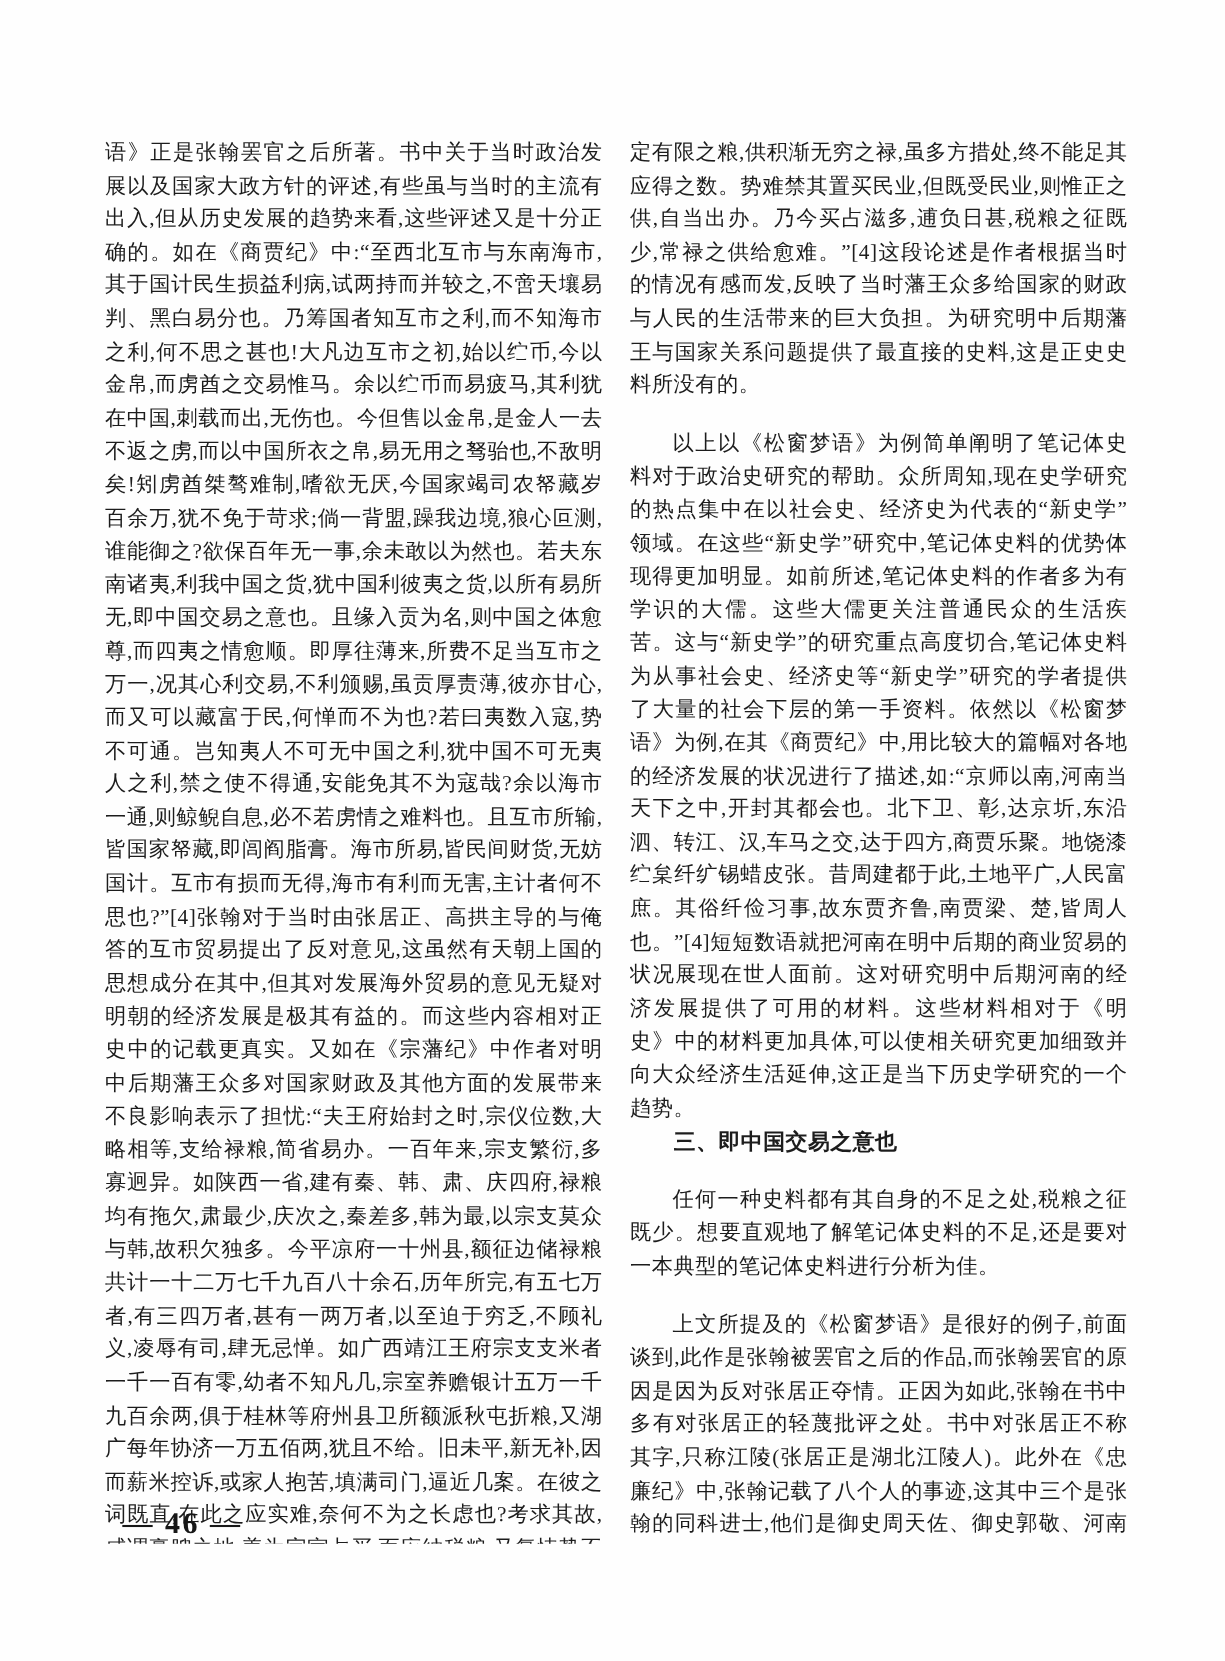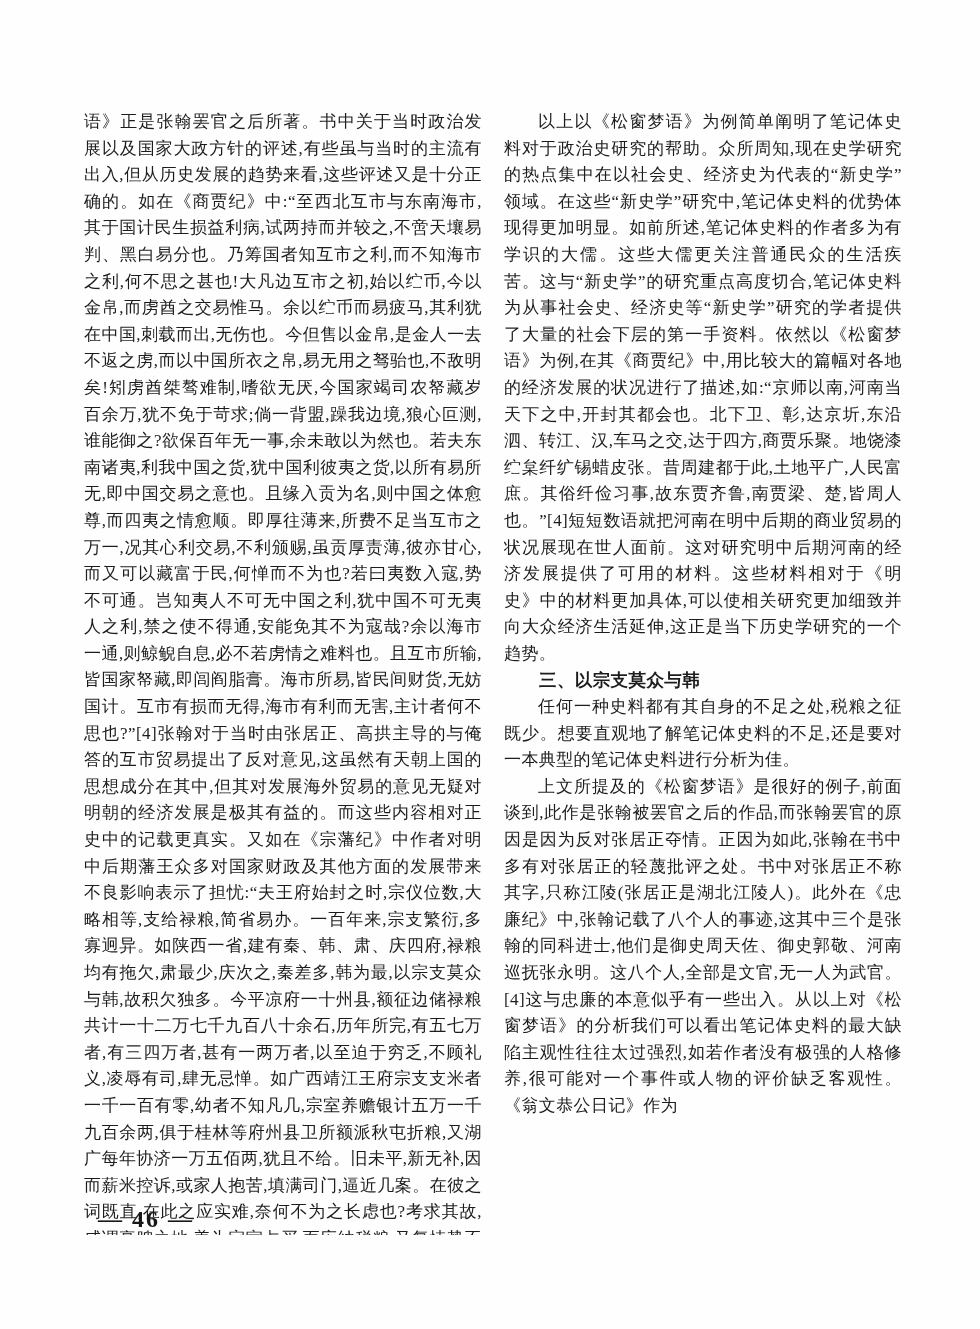--- a/index.html
+++ b/index.html
@@ -26,21 +26,21 @@
     font-size: 17px;
     line-height: 26.6px;
     text-align: justify;
     text-justify: inter-ideograph;
     letter-spacing: 0.4px;
     word-break: break-all;
   }
   .column.left  { left: 84px; }
   .column.right { left: 504px; }
   .para { margin: 0; }
-  .para.indent { text-indent: 2em; }
+  .para.indent { text-indent: 2em; margin-top: 20px; }
   .section-heading {
     margin: 0;
     font-weight: bold;
     text-indent: 2em;
     font-size: 17.5px;
     line-height: 26.6px;
   }
   .page-number {
     position: absolute;
     left: 98px;
@@ -54,21 +54,22 @@
 </head>
 <body>
 
 <div class="page">
 
   <div class="column left">
     <p class="para">语》正是张翰罢官之后所著。书中关于当时政治发展以及国家大政方针的评述,有些虽与当时的主流有出入,但从历史发展的趋势来看,这些评述又是十分正确的。如在《商贾纪》中:“至西北互市与东南海市,其于国计民生损益利病,试两持而并较之,不啻天壤易判、黑白易分也。乃筹国者知互市之利,而不知海市之利,何不思之甚也!大凡边互市之初,始以纻币,今以金帛,而虏酋之交易惟马。余以纻币而易疲马,其利犹在中国,刺载而出,无伤也。今但售以金帛,是金人一去不返之虏,而以中国所衣之帛,易无用之驽骀也,不敌明矣!矧虏酋桀骜难制,嗜欲无厌,今国家竭司农帑藏岁百余万,犹不免于苛求;倘一背盟,躁我边境,狼心叵测,谁能御之?欲保百年无一事,余未敢以为然也。若夫东南诸夷,利我中国之货,犹中国利彼夷之货,以所有易所无,即中国交易之意也。且缘入贡为名,则中国之体愈尊,而四夷之情愈顺。即厚往薄来,所费不足当互市之万一,况其心利交易,不利颁赐,虽贡厚责薄,彼亦甘心,而又可以藏富于民,何惮而不为也?若曰夷数入寇,势不可通。岂知夷人不可无中国之利,犹中国不可无夷人之利,禁之使不得通,安能免其不为寇哉?余以海市一通,则鲸鲵自息,必不若虏情之难料也。且互市所输,皆国家帑藏,即闾阎脂膏。海市所易,皆民间财货,无妨国计。互市有损而无得,海市有利而无害,主计者何不思也?”[4]张翰对于当时由张居正、高拱主导的与俺答的互市贸易提出了反对意见,这虽然有天朝上国的思想成分在其中,但其对发展海外贸易的意见无疑对明朝的经济发展是极其有益的。而这些内容相对正史中的记载更真实。又如在《宗藩纪》中作者对明中后期藩王众多对国家财政及其他方面的发展带来不良影响表示了担忧:“夫王府始封之时,宗仪位数,大略相等,支给禄粮,简省易办。一百年来,宗支繁衍,多寡迥异。如陕西一省,建有秦、韩、肃、庆四府,禄粮均有拖欠,肃最少,庆次之,秦差多,韩为最,以宗支莫众与韩,故积欠独多。今平凉府一十州县,额征边储禄粮共计一十二万七千九百八十余石,历年所完,有五七万者,有三四万者,甚有一两万者,以至迫于穷乏,不顾礼义,凌辱有司,肆无忌惮。如广西靖江王府宗支支米者一千一百有零,幼者不知凡几,宗室养赡银计五万一千九百余两,俱于桂林等府州县卫所额派秋屯折粮,又湖广每年协济一万五佰两,犹且不给。旧未平,新无补,因而薪米控诉,或家人抱苦,填满司门,逼近几案。在彼之词既直,在此之应实难,奈何不为之长虑也?考求其故,咸谓膏腴之地,盖为宗室占买,而应纳税粮,又复恃势不纳。夫以额</p>
   </div>
 
   <div class="column right">
+    <p class="para">定有限之粮,供积渐无穷之禄,虽多方措处,终不能足其应得之数。势难禁其置买民业,但既受民业,则惟正之供,自当出办。乃今买占滋多,逋负日甚,税粮之征既少,常禄之供给愈难。”[4]这段论述是作者根据当时的情况有感而发,反映了当时藩王众多给国家的财政与人民的生活带来的巨大负担。为研究明中后期藩王与国家关系问题提供了最直接的史料,这是正史史料所没有的。</p>
     <p class="para indent">以上以《松窗梦语》为例简单阐明了笔记体史料对于政治史研究的帮助。众所周知,现在史学研究的热点集中在以社会史、经济史为代表的“新史学”领域。在这些“新史学”研究中,笔记体史料的优势体现得更加明显。如前所述,笔记体史料的作者多为有学识的大儒。这些大儒更关注普通民众的生活疾苦。这与“新史学”的研究重点高度切合,笔记体史料为从事社会史、经济史等“新史学”研究的学者提供了大量的社会下层的第一手资料。依然以《松窗梦语》为例,在其《商贾纪》中,用比较大的篇幅对各地的经济发展的状况进行了描述,如:“京师以南,河南当天下之中,开封其都会也。北下卫、彰,达京圻,东沿泗、转江、汉,车马之交,达于四方,商贾乐聚。地饶漆纻枲纤纩锡蜡皮张。昔周建都于此,土地平广,人民富庶。其俗纤俭习事,故东贾齐鲁,南贾梁、楚,皆周人也。”[4]短短数语就把河南在明中后期的商业贸易的状况展现在世人面前。这对研究明中后期河南的经济发展提供了可用的材料。这些材料相对于《明史》中的材料更加具体,可以使相关研究更加细致并向大众经济生活延伸,这正是当下历史学研究的一个趋势。</p>
-    <h3 class="section-heading">三、以宗支莫众与韩</h3>
+    <h3 class="section-heading">三、即中国交易之意也</h3>
     <p class="para indent">任何一种史料都有其自身的不足之处,税粮之征既少。想要直观地了解笔记体史料的不足,还是要对一本典型的笔记体史料进行分析为佳。</p>
     <p class="para indent"><span>上文所提及的《松窗梦语》是很好的例子,前面谈到,此作是张翰被罢官之后的作品,而张翰罢官的原因是因为反对张居正夺情。正因为如此,张翰在书中多有对张居正的轻蔑批评之处。书中对张居正不称其字,只称江陵(张居正是湖北江陵人)。此外在《忠廉纪》中,张翰记载了八个人的事迹,这其中三个是张翰的同科进士,他们是御史周天佐、御史郭敬、河南巡抚张永明。这八个人,全部是文官,无一人为武官。[4]这与忠廉的本意似乎有一些出入。从以上对《松窗梦语》的分析我们可以看出笔记体史料的最大缺陷主观性往往太过强烈,如若作者没有极强的人格修养,很可能对一个事件或人物的评价缺乏客观性。《翁文恭公日记》作为</span></p>
   </div>
 
   <div class="page-number">— 46 —</div>
 
 </div>
 
 </body></html>

